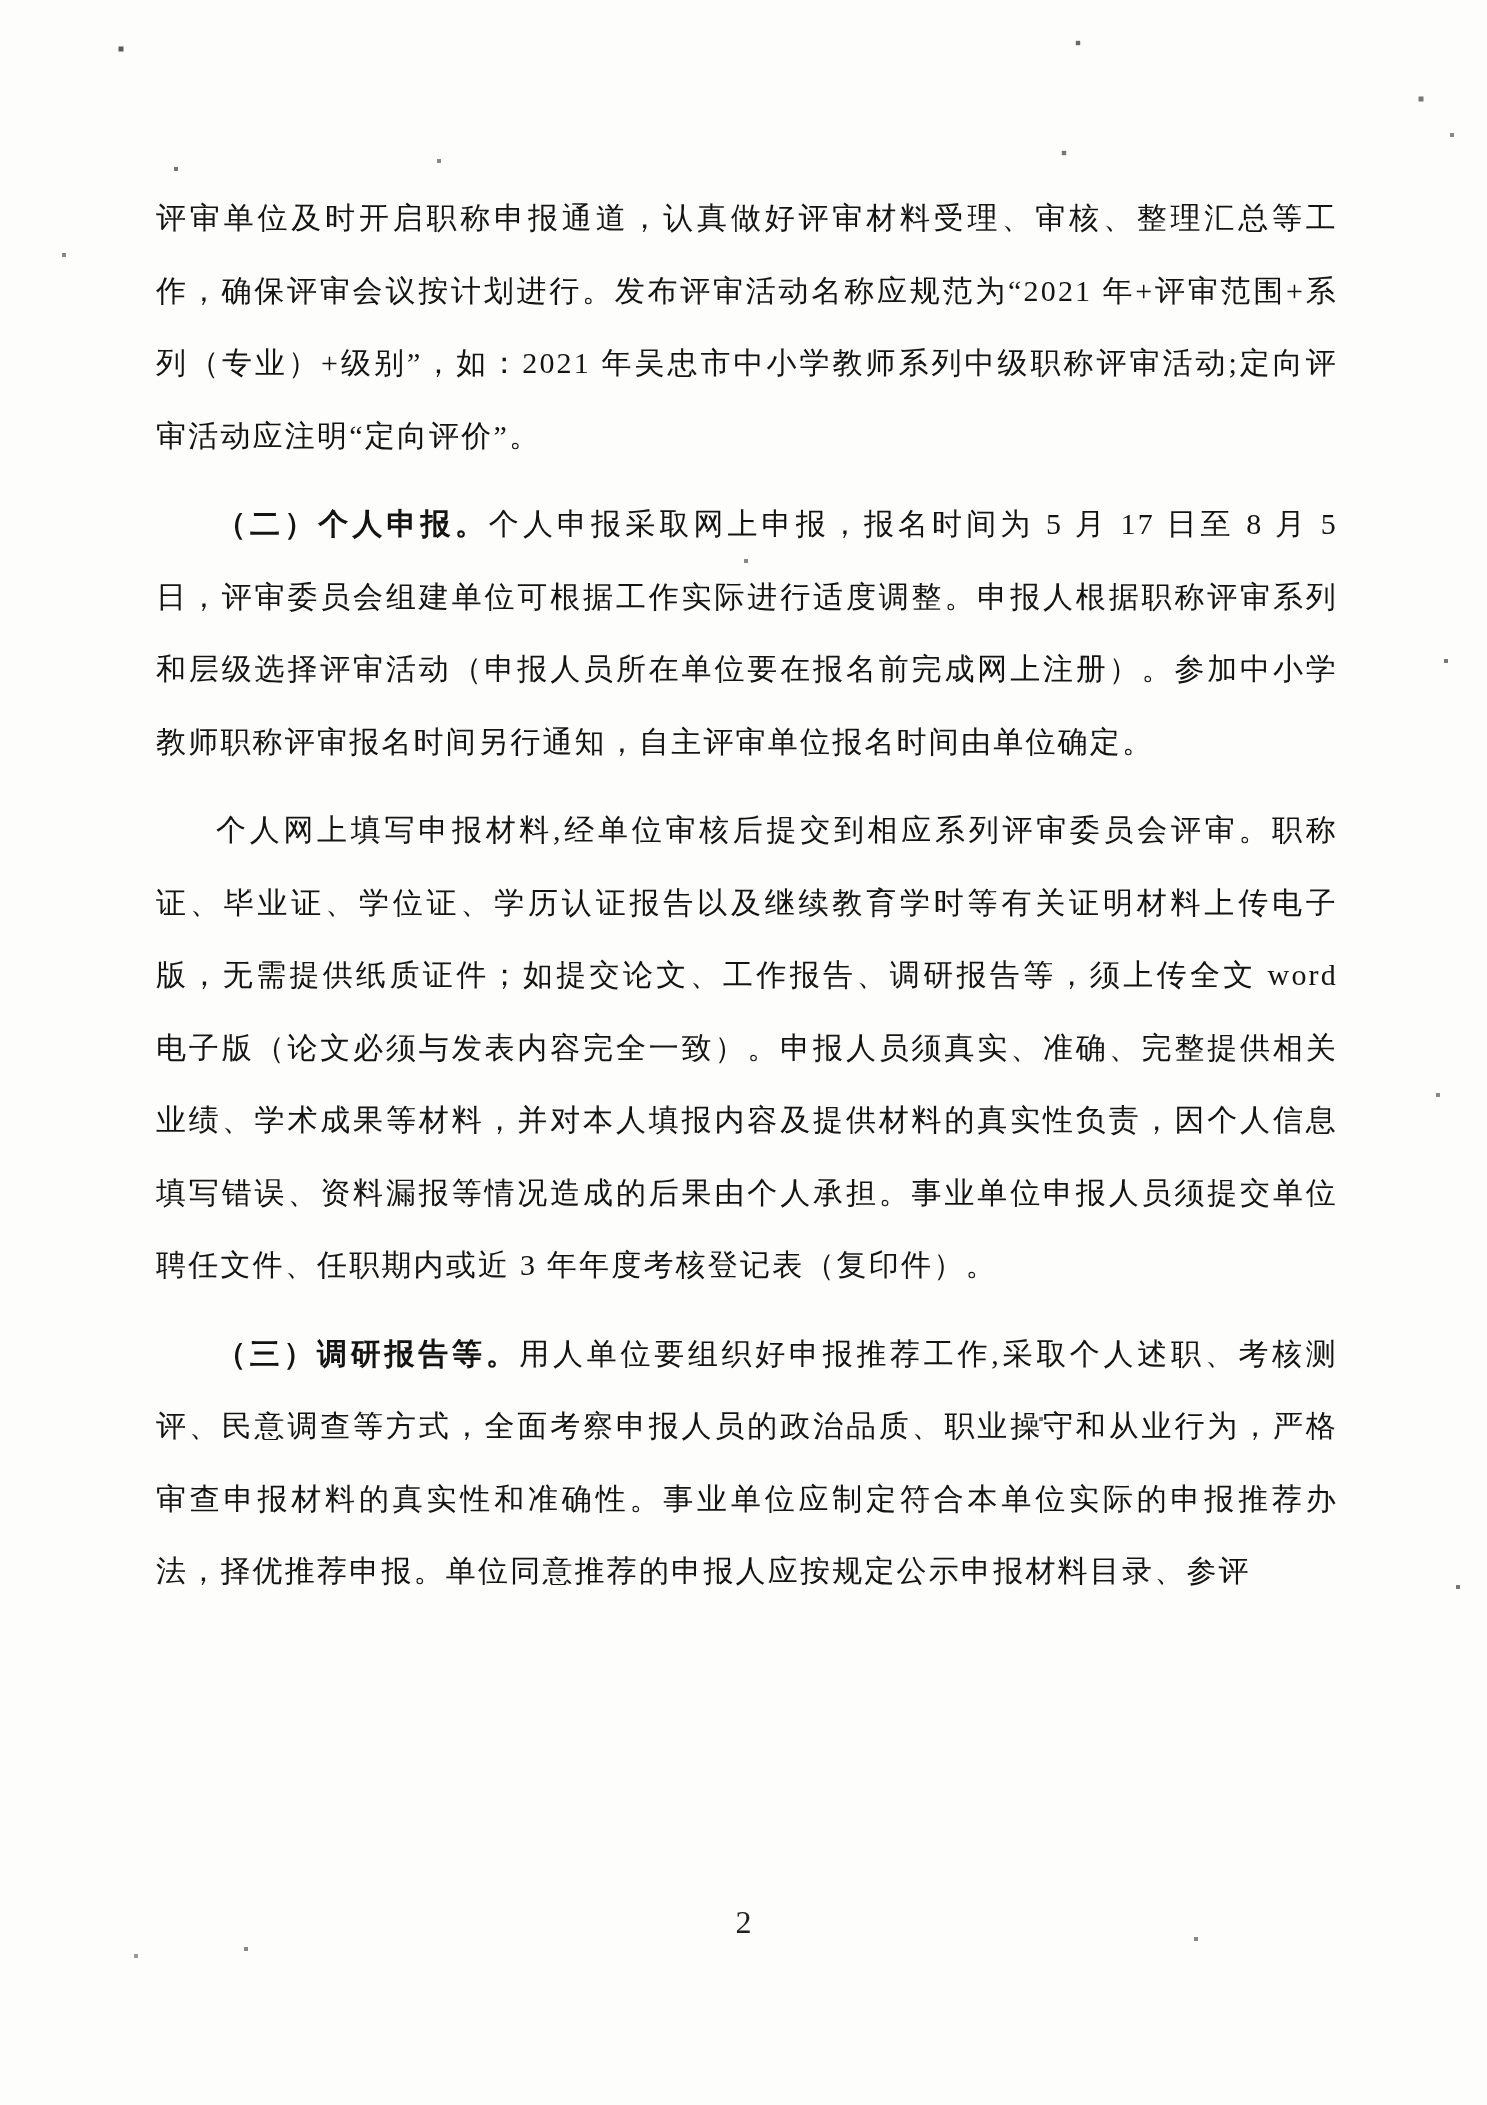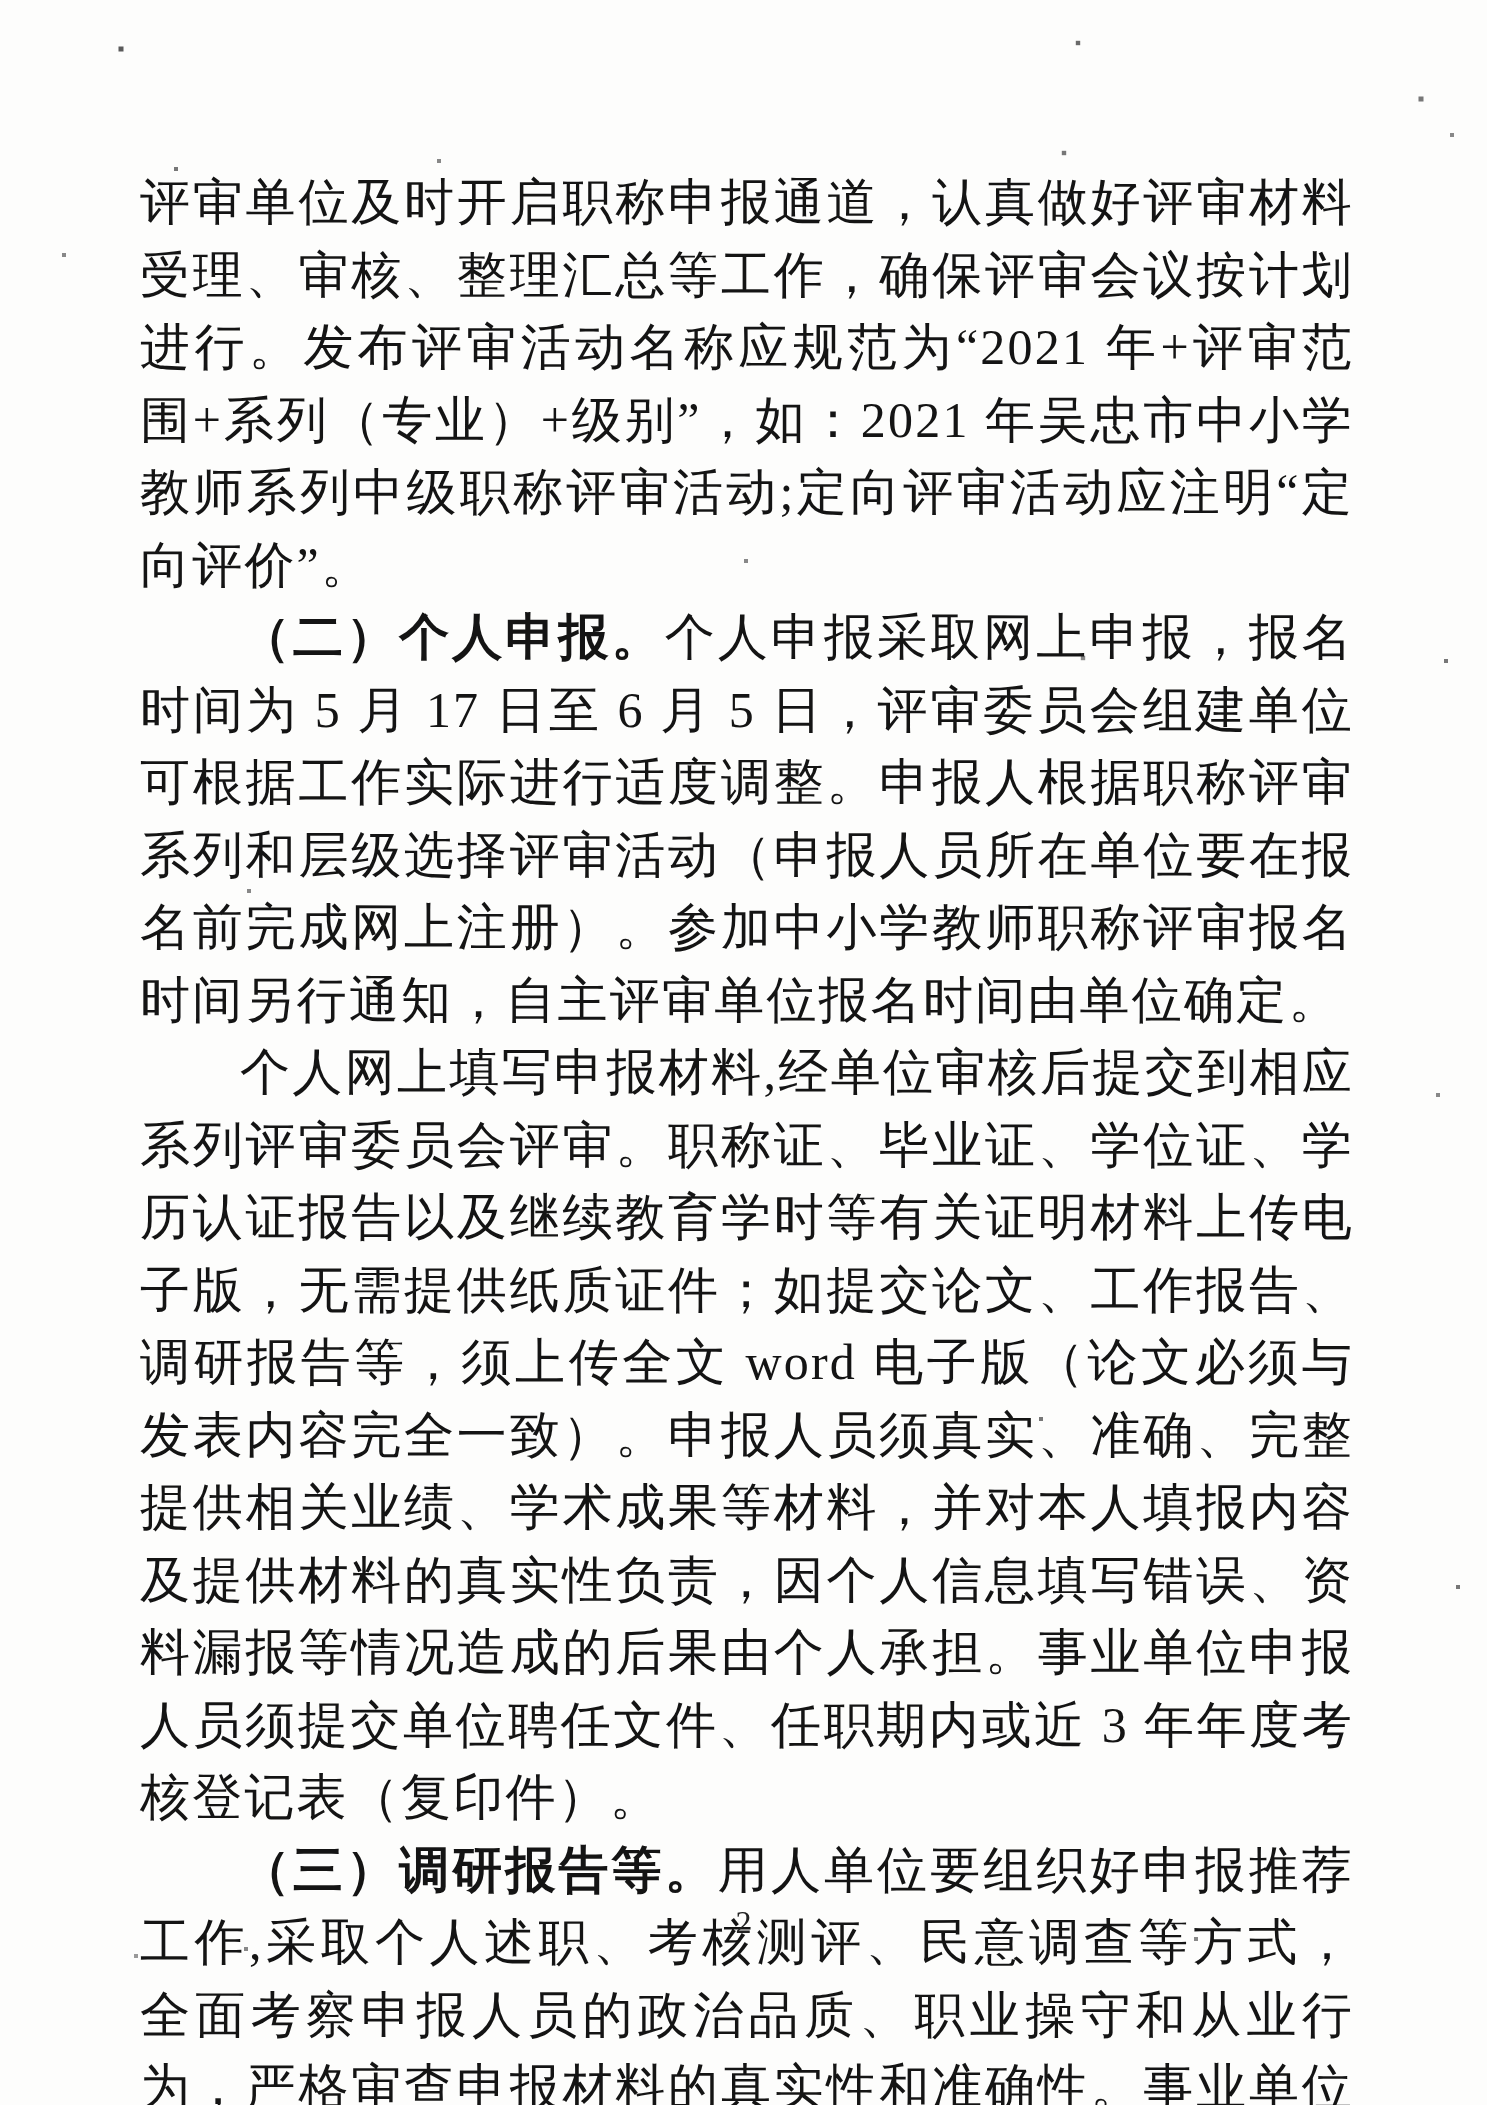--- a/index.html
+++ b/index.html
@@ -19,22 +19,22 @@
     position: absolute;
     inset: 0;
   }
   .text-block {
     position: absolute;
     left: 140px;
     top: 166px;
     width: 1214px;
   }
   .para {
-    margin: 0;
-    font-size: 50px;
+    margin: 16px;
+    font-size: 30px;
     line-height: 72.5px;
     letter-spacing: 2.2px;
     text-align: justify;
     text-justify: inter-ideograph;
   }
   .para.indent {
     text-indent: 2em;
   }
   .run-bold {
     font-weight: bold;
@@ -82,21 +82,21 @@
 <body>
 
 <div class="scan-page">
 
   <div class="noise-dots"></div>
 
   <div class="text-block">
 
     <p class="para"><span>评审单位及时开启职称申报通道，认真做好评审材料受理、审核、整理汇总等工作，确保评审会议按计划进行。发布评审活动名称应规范为“2021 年+评审范围+系列（专业）+级别”，如：2021 年吴忠市中小学教师系列中级职称评审活动;定向评审活动应注明“定向评价”。</span></p>
 
-    <p class="para indent"><span class="run-bold">（二）个人申报。</span><span>个人申报采取网上申报，报名时间为 5 月 17 日至 6 月 5 日，评审委员会组建单位可根据工作实际进行适度调整。申报人根据职称评审系列和层级选择评审活动（申报人员所在单位要在报名前完成网上注册）。参加中小学教师职称评审报名时间另行通知，自主评审单位报名时间由单位确定。</span></p>
+    <p class="para indent"><span class="run-bold">（二）个人申报。</span><span>个人申报采取网上申报，报名时间为 5 月 17 日至 8 月 5 日，评审委员会组建单位可根据工作实际进行适度调整。申报人根据职称评审系列和层级选择评审活动（申报人员所在单位要在报名前完成网上注册）。参加中小学教师职称评审报名时间另行通知，自主评审单位报名时间由单位确定。</span></p>
 
     <p class="para indent"><span>个人网上填写申报材料,经单位审核后提交到相应系列评审委员会评审。职称证、毕业证、学位证、学历认证报告以及继续教育学时等有关证明材料上传电子版，无需提供纸质证件；如提交论文、工作报告、调研报告等，须上传全文 word 电子版（论文必须与发表内容完全一致）。申报人员须真实、准确、完整提供相关业绩、学术成果等材料，并对本人填报内容及提供材料的真实性负责，因个人信息填写错误、资料漏报等情况造成的后果由个人承担。事业单位申报人员须提交单位聘任文件、任职期内或近 3 年年度考核登记表（复印件）。</span></p>
 
     <p class="para indent"><span class="run-bold">（三）调研报告等。</span><span>用人单位要组织好申报推荐工作,采取个人述职、考核测评、民意调查等方式，全面考察申报人员的政治品质、职业操守和从业行为，严格审查申报材料的真实性和准确性。事业单位应制定符合本单位实际的申报推荐办法，择优推荐申报。单位同意推荐的申报人应按规定公示申报材料目录、参评</span></p>
 
   </div>
 
   <div class="page-footer">2</div>
 
 </div>

